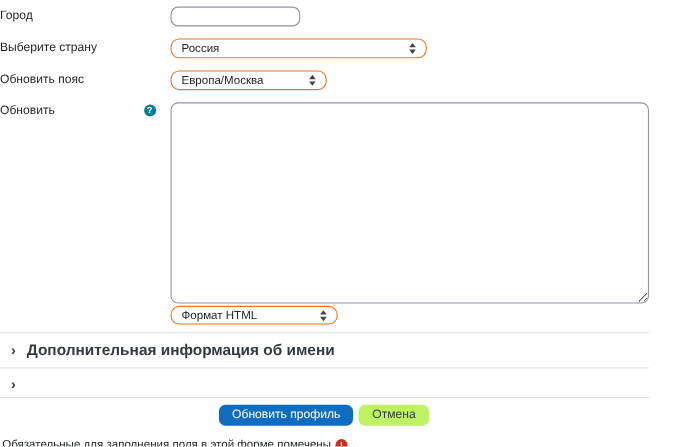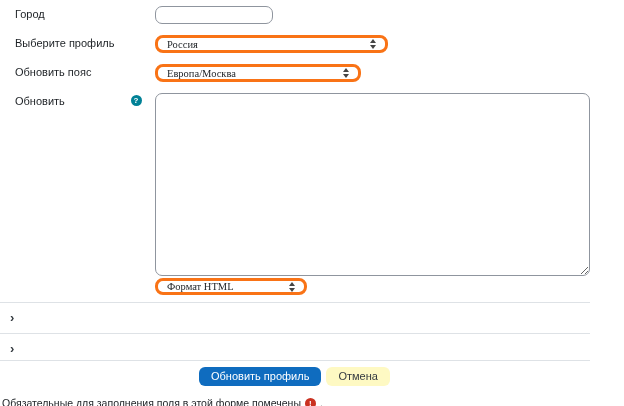--- a/index.html
+++ b/index.html
@@ -8,41 +8,41 @@
     width: 624px; height: 406px;
     font-family: "Liberation Sans", sans-serif;
     color: #1d2125;
     overflow: hidden;
   }
   .page { position: relative; width: 624px; height: 406px; padding-top: 6px; }
   .mform { width: 590px; }
 
   .frow { display: flex; align-items: flex-start; margin-bottom: 11px; }
   .labelcol {
-    width: 155px; padding-left: 15px; padding-right: 13px;
+    width: 155px; padding-right: 13px;
     display: flex; justify-content: space-between; align-items: flex-start;
     font-size: 11px; line-height: 17px; color: #1d2125;
   }
   .labelcol .lbl { white-space: nowrap; }
 
   .txtinput {
     width: 118px; height: 18px;
     border: 1px solid #8f959e; border-radius: 7px;
     font-family: "Liberation Sans", sans-serif; font-size: 10.5px;
     padding: 0 8px; color: #1d2125; outline: none; background: #fff;
   }
 
   .fselect {
-    height: 18px; border: 3px solid #f97316; border-radius: 8px;
+    height: 18px; border: 1px solid #f97316; border-radius: 8px;
     background: #fff; display: flex; align-items: center;
     justify-content: space-between; padding: 0 9px;
-    font-size: 10.5px; color: #1d2125; cursor: default; font-family: Liberation Serif, serif;
+    font-size: 10.5px; color: #1d2125; cursor: default;
   }
   .sel-country { width: 233px; }
-  .sel-timezone { width: 206px; }
+  .sel-timezone { width: 142px; }
   .sel-format { width: 152px; height: 17px; }
 
   .updown { display: inline-flex; flex-direction: column; gap: 2px; margin-left: 8px; }
   .updown i { display: block; width: 0; height: 0; border-left: 3px solid transparent; border-right: 3px solid transparent; }
   .updown .up { border-bottom: 4px solid #444; }
   .updown .down { border-top: 4px solid #444; }
 
   .help-icon {
     width: 11px; height: 11px; border-radius: 50%;
     background: #008196; color: #fff;
@@ -75,21 +75,21 @@
   .section-head.second { padding-bottom: 4px; }
   .end-divider { border-top: 1px solid #dee2e6; width: 590px; }
 
   .btnrow { margin: 6px 0 0 155px; display: flex; gap: 5px; align-items: center; padding-left: 44px; }
   .btn {
     border: none; border-radius: 6px; height: 19px;
     font-family: "Liberation Sans", sans-serif; font-size: 11px;
     padding: 0 12px; cursor: pointer; line-height: 19px;
   }
   .btn-primary { background: #0f6cbf; color: #ffffff; }
-  .btn-secondary { background: #fef9c3; color: #343a40; }
+  .btn-secondary { background: #bef264; color: #343a40; }
 
   .footer-note {
     margin-top: 11px; padding-left: 2px;
     font-size: 10.5px; color: #1d2125;
     display: flex; align-items: center; gap: 4px;
   }
   .req-icon {
     width: 11px; height: 11px; border-radius: 50%;
     background: #ca3120; color: #fff; display: inline-block;
     font-size: 8px; font-weight: bold; line-height: 11px; text-align: center;
@@ -104,21 +104,21 @@
 
     <div class="frow">
       <div class="labelcol">
         <span class="lbl">Город</span>
       </div>
       <input type="text" class="txtinput" value="" style="">
     </div>
 
     <div class="frow">
       <div class="labelcol">
-        <span class="lbl">Выберите профиль</span>
+        <span class="lbl">Выберите страну</span>
       </div>
       <div class="fselect sel-country">
         <span>Россия</span>
         <span class="updown">
             <i class="up"></i>
             <i class="down"></i>
           </span>
       </div>
     </div>
 
@@ -149,20 +149,21 @@
         <span class="updown">
             <i class="up"></i>
             <i class="down"></i>
           </span>
       </div>
     </div>
 
     <div class="sections">
       <div class="section-head">
         <span class="chev">›</span>
+        <span>Дополнительная информация об имени</span>
       </div>
       <div class="section-head second">
         <span class="chev">›</span>
       </div>
       <div class="end-divider"></div>
     </div>
 
     <div class="btnrow">
       <button class="btn btn-primary">Обновить профиль</button>
       <button class="btn btn-secondary">Отмена</button>

